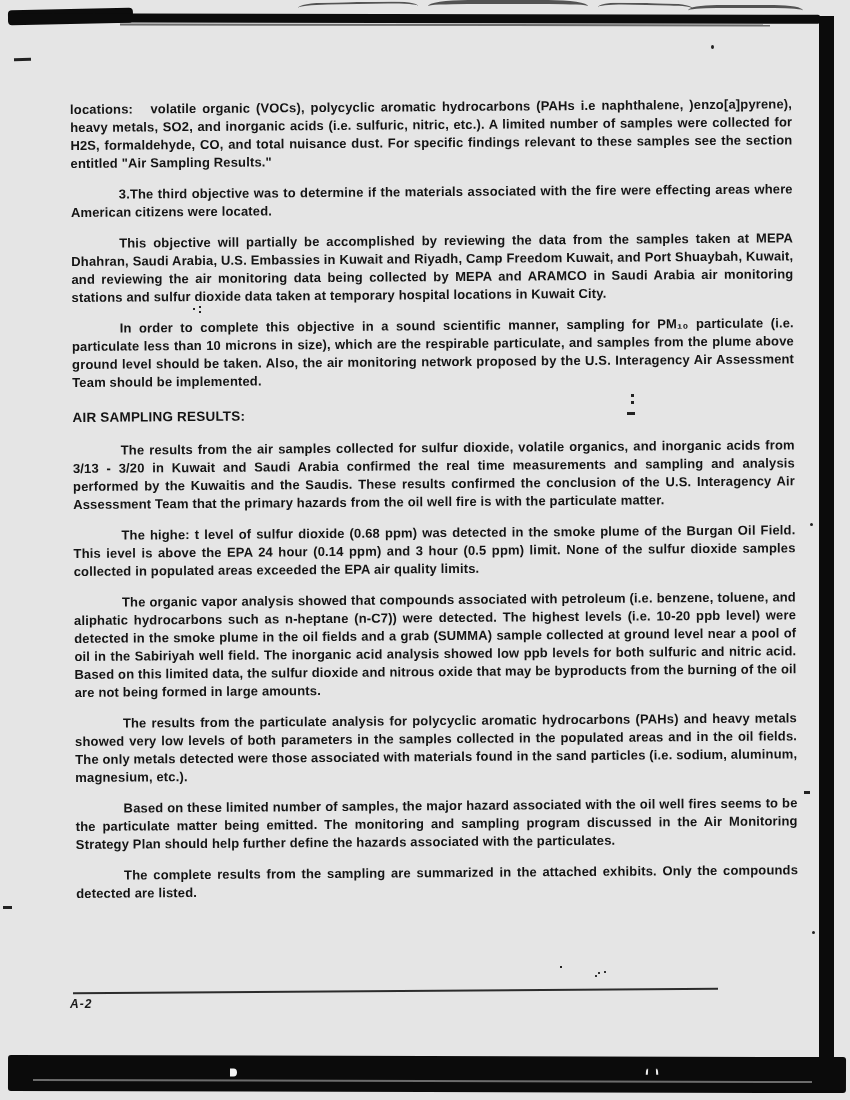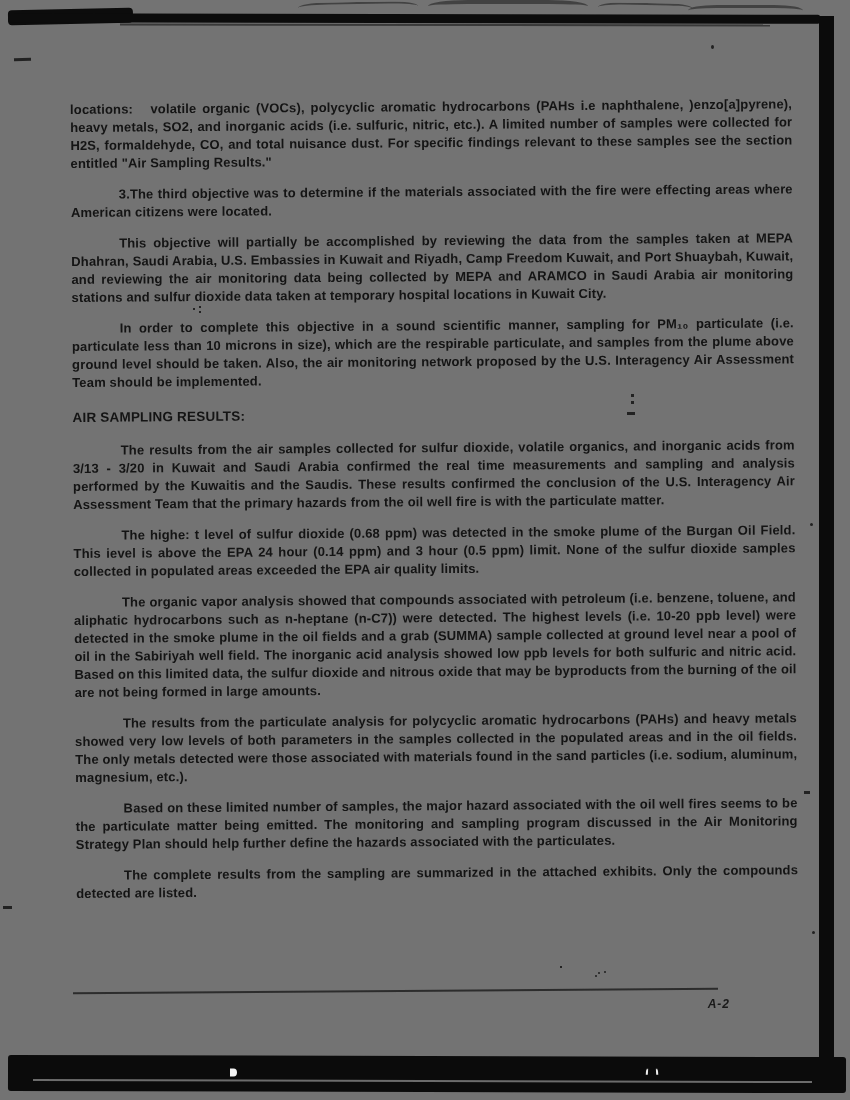--- a/index.html
+++ b/index.html
@@ -1,21 +1,21 @@
 <!DOCTYPE html>
 <html><head>
 <meta charset="utf-8">
 <style>
   html,body { margin:0; padding:0; }
   body {
     width:850px; height:1100px; overflow:hidden; position:relative;
     background:#fbfbfa;
     font-family:"Liberation Sans", sans-serif;
   }
-  .page { position:absolute; inset:0; background:#737373;padding-left:24px; }
+  .page { position:absolute; inset:0; background:#e5e5e5;padding-left:24px; }
 
   
   .curve { position:absolute; height:8px; border-top:2px solid #3a3a3a; border-radius:50% / 100%; opacity:.85; }
   .curve.c1 { left:298px; top:2px;  width:120px; transform:rotate(-1deg); }
   .curve.c2 { left:428px; top:0px;  width:160px; border-top-width:4px; }
   .curve.c3 { left:598px; top:3px;  width:95px;  transform:rotate(1deg); }
   .curve.c4 { left:688px; top:5px;  width:115px; border-top-width:3px; }
 
   .band-top-main { position:absolute; left:8px; top:14px; width:812px; height:9px;
     background:#0c0c0c; border-radius:2px; transform:rotate(0.12deg); }
@@ -58,21 +58,21 @@
     color:#141414; font-size:13px; line-height:18px; font-weight:600;
     letter-spacing:.15px; }
   .content p { margin:0 0 13px 0; text-align:justify; }
   .content p.indent { text-indent:48px; }
   .content h2 { font-size:13.5px; font-weight:700; margin:17px 0 15px 0; letter-spacing:.2px; }
 
   
   .footer-rule { position:absolute; left:73px; top:990px; width:645px; height:2px;
     background:#2c2c2c; transform:rotate(-0.4deg); }
   .page-number { position:absolute; left:70px; top:997px; width:660px;
-    text-align:right; font-size:12px; font-style:italic; font-weight:600; color:#1a1a1a;
+    text-align:left; font-size:12px; font-style:italic; font-weight:600; color:#1a1a1a;
     letter-spacing:1px; }
 </style>
 </head>
 <body>
 
 <div class="page">
 
   <div class="curve c1"></div>
   <div class="curve c2"></div>
   <div class="curve c3"></div>

